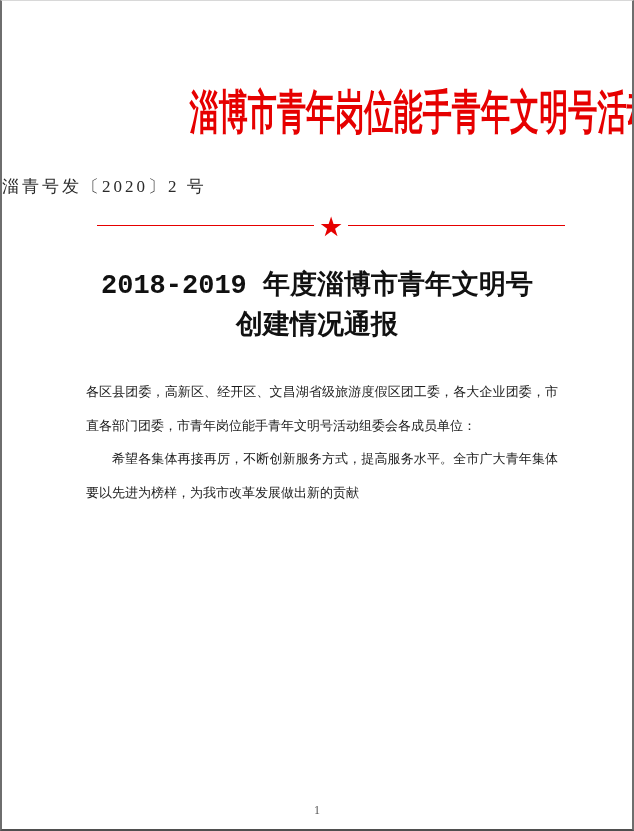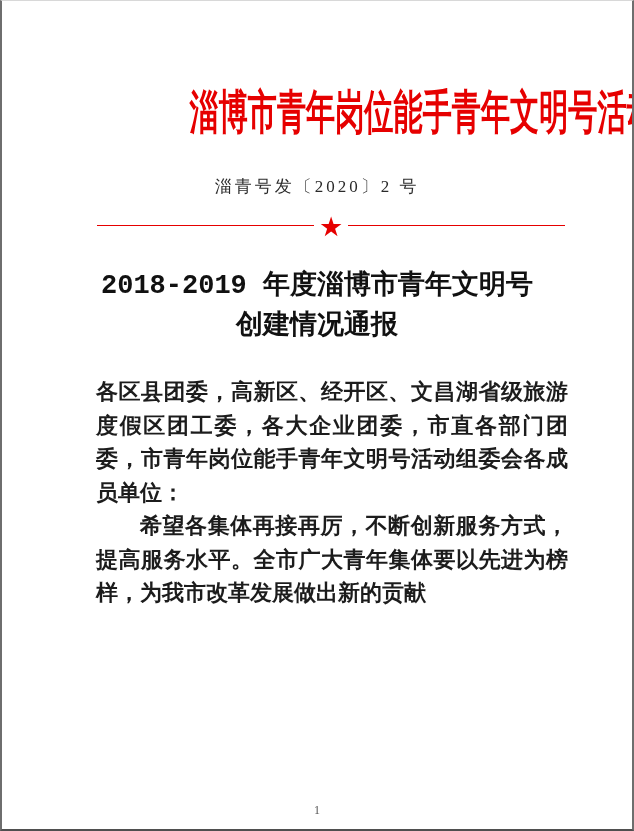--- a/index.html
+++ b/index.html
@@ -36,21 +36,21 @@
     transform: scaleX(0.62);
     transform-origin: center center;
     letter-spacing: 0px;
   }
 
   .doc-number {
     position: absolute;
     top: 174px;
     left: 0;
     width: 100%;
-    text-align: center;
+    text-align: left;
     font-size: 17px;
     letter-spacing: 3px;
     color: #2a2a2a;
   }
 
   .divider {
     position: absolute;
     top: 211px;
     left: 95px;
     width: 468px;
@@ -82,28 +82,27 @@
     font-size: 27px;
     font-weight: bold;
     line-height: 40px;
     color: #111;
     font-family: Liberation Mono, monospace;
   }
 
   .body-text {
     position: absolute;
     top: 374px;
-    left: 94px;
+    left: 84px;
     width: 472px;
-    font-size: 22px;
+    font-size: 13px;
     line-height: 33.5px;
     color: var(--ink);
     text-align: justify;
     text-justify: inter-ideograph;
-    font-weight: bold;
   }
   .body-text p { text-indent: 2em; }
   .body-text p.no-indent { text-indent: 0; }
 
   .page-number {
     position: absolute;
     top: 802px;
     left: 0;
     width: 100%;
     text-align: center;

